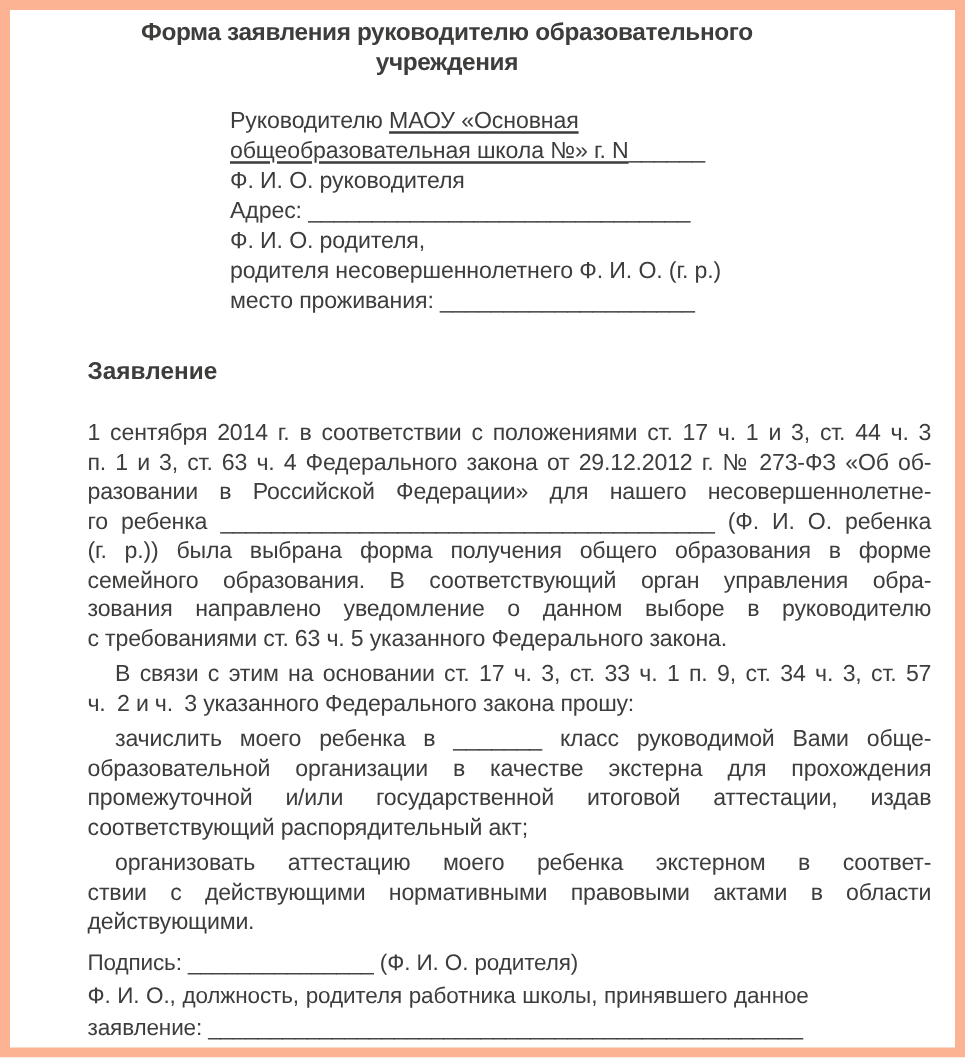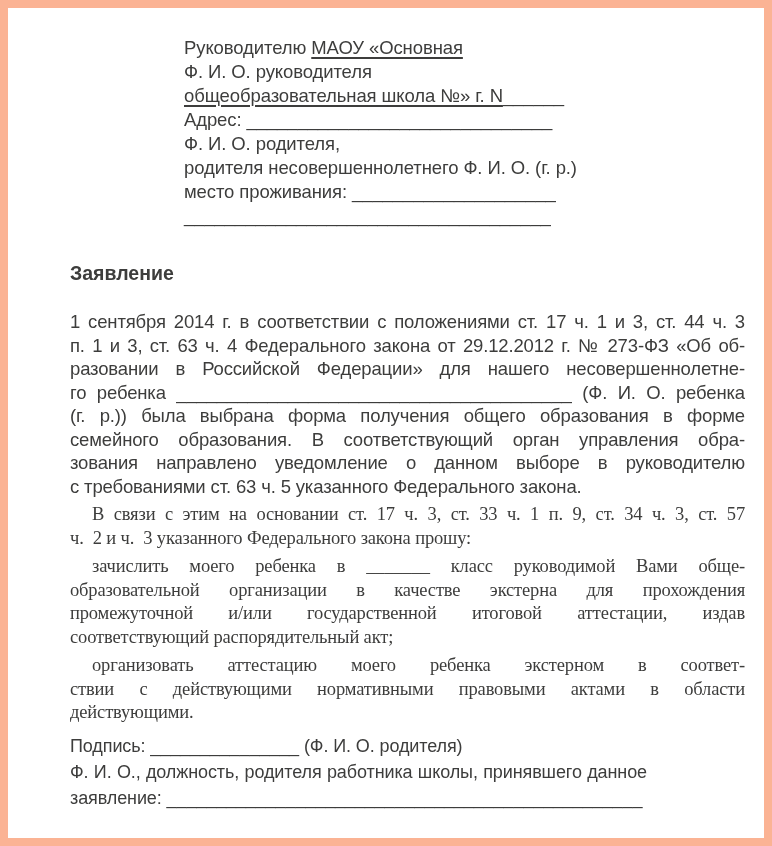--- a/index.html
+++ b/index.html
@@ -37,21 +37,21 @@
   }
   .heading {
     width: 600px;
     text-align: left;
     font-weight: bold;
     font-size: 19.5px;
     line-height: 24px;
     margin-top: 33px;
   }
   .paras { width: 675px; margin-top: 25px; }
-  .para + .para { margin-top: 5px; font-family: Liberation Serif, serif; }
+  .para + .para { margin-top: 5px; }
   .b-line {
     font-size: 18.5px;
     line-height: 23.5px;
     letter-spacing: -0.15px;
     text-align: justify;
     text-align-last: justify;
   }
   .b-line.last { text-align: left; text-align-last: left; }
   .para.indent .b-line.first { padding-left: 22px; }
   .signature { width: 577px; margin-top: 8px; }
@@ -64,30 +64,30 @@
   .s-line.just {
     white-space: normal;
     text-align: justify;
     text-align-last: justify;
   }
 </style>
 </head>
 <body>
 
 <div class="page">
+  <div class="title">Форма заявления руководителю образовательного учреждения</div>
 
   <div class="recipient">
       <div class="r-line"><span>Руководителю </span><span class="ul">МАОУ «Основная</span></div>
+      <div class="r-line"><span class="ul">общеобразовательная школа №» г. N</span><span>______</span></div>
       <div class="r-line"><span>Ф. И. О. руководителя</span></div>
-      <div class="r-line"><span class="ul">общеобразовательная школа №» г. N</span><span>______</span></div>
       <div class="r-line"><span>Адрес: </span><span>______________________________</span></div>
       <div class="r-line"><span>Ф. И. О. родителя,</span></div>
       <div class="r-line"><span>родителя несовершеннолетнего Ф. И. О. (г. р.)</span></div>
       <div class="r-line"><span>место проживания: </span><span>____________________</span></div>
-      <div class="r-line"><span>____________________________________</span></div>
     </div>
 
   <div class="heading">Заявление</div>
 
   <div class="paras">
       <div class="para">
         <div class="b-line first">1 сентября 2014 г. в соответствии с положениями ст. 17 ч. 1 и 3, ст. 44 ч. 3</div>
         <div class="b-line">п. 1 и 3, ст. 63 ч. 4 Федерального закона от 29.12.2012 г. № 273-ФЗ «Об об-</div>
         <div class="b-line">разовании в Российской Федерации» для нашего несовершеннолетне-</div>
         <div class="b-line">го ребенка _______________________________________ (Ф. И. О. ребенка</div>

